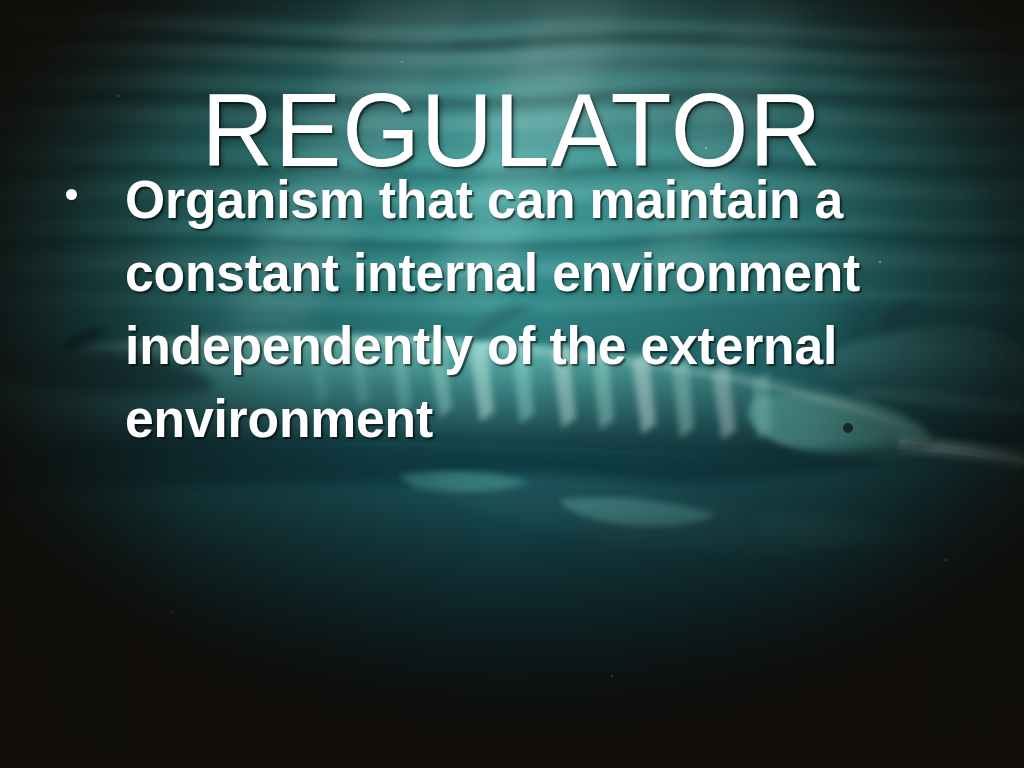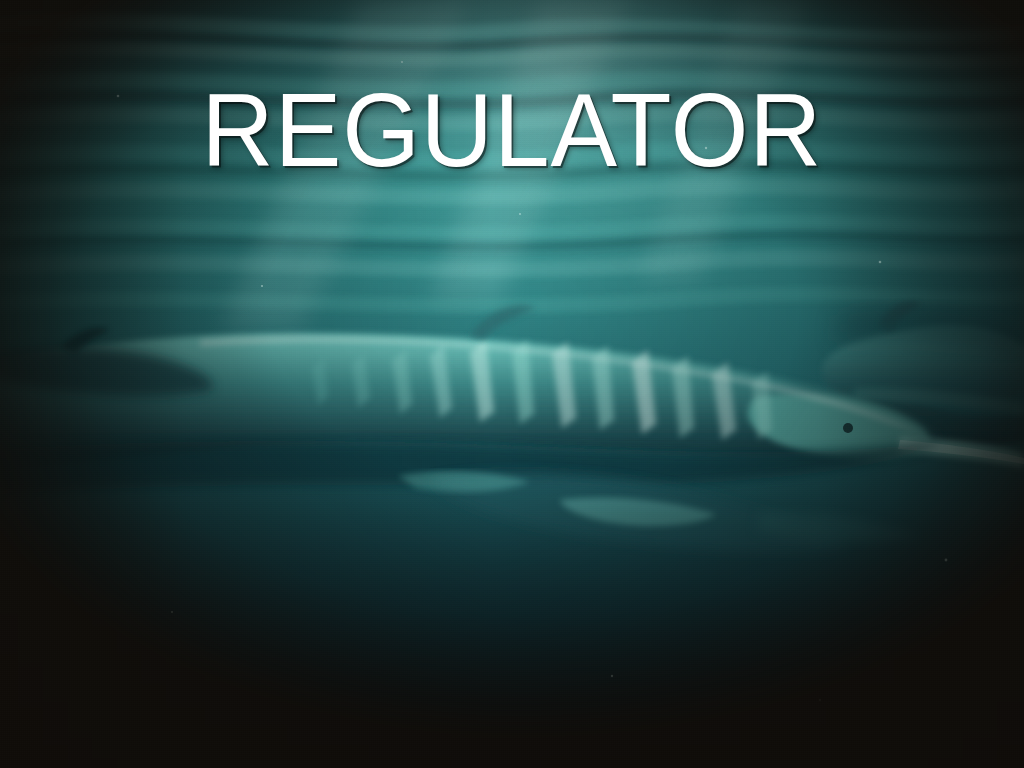--- a/index.html
+++ b/index.html
@@ -310,18 +310,22 @@
 
   <div id="vignette"></div>
   <div id="grain"></div>
 
   <div id="content">
 
     <h1 id="slide-title">REGULATOR</h1>
 
     <div id="bullets">
 
+      <div class="bullet-row" id="bullet-item-1">
+        <span class="bullet-marker"></span>
+        <div class="bullet-text">Organism that can maintain a constant internal environment independently of the external environment</div>
+      </div>
 
 
     </div>
   </div>
 
 </div>
 
 </body></html>

